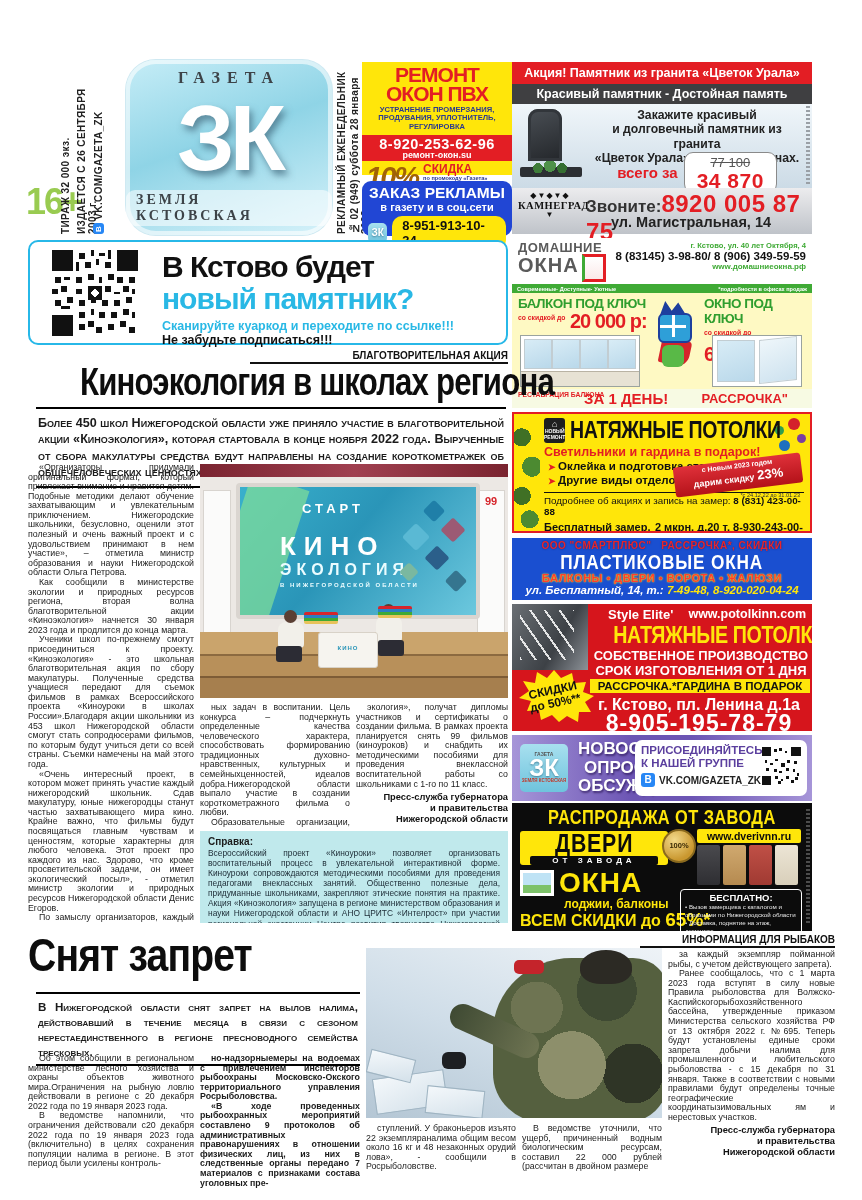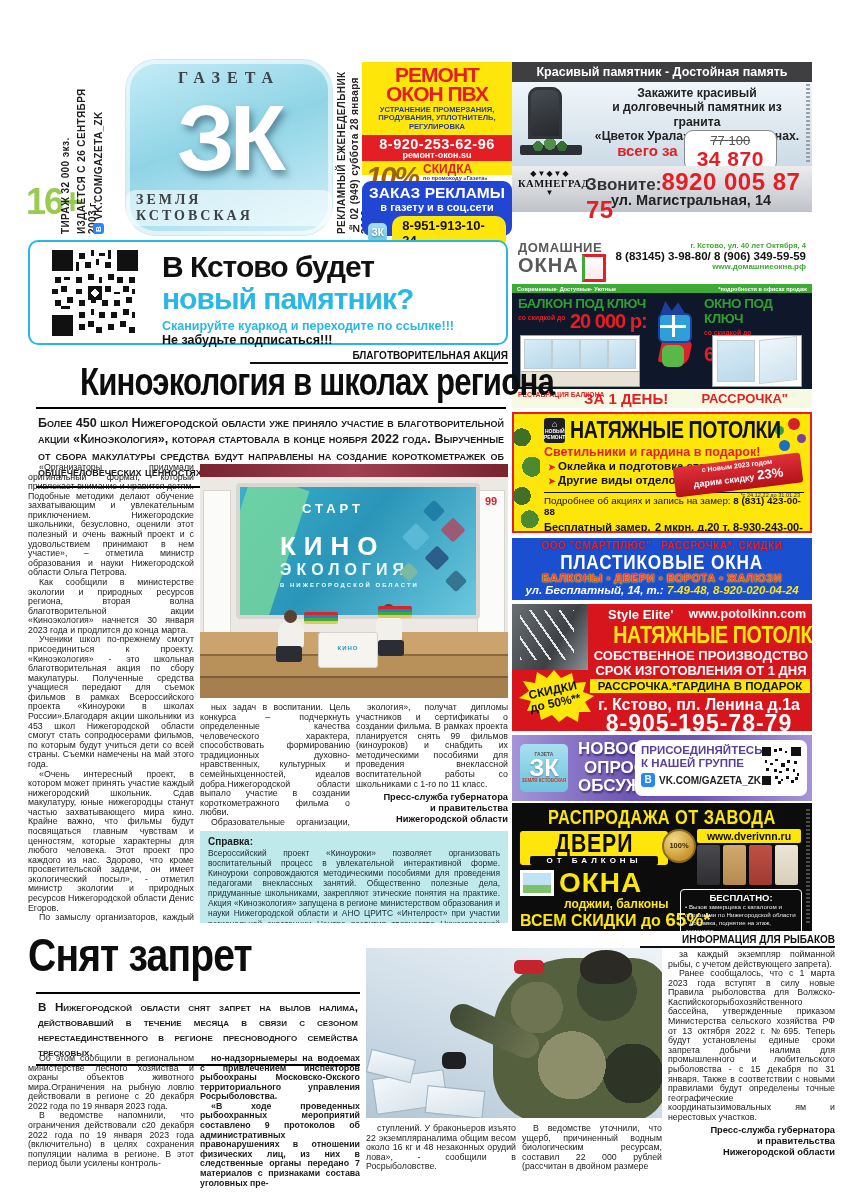--- a/index.html
+++ b/index.html
@@ -83,21 +83,21 @@
   .ok-head{background:#fff;height:46px;display:flex;justify-content:space-between;padding:3px 6px;box-sizing:border-box;}
   .ok-b1{font-size:13px;font-weight:bold;color:#5a5a5a;letter-spacing:.5px;line-height:1;}
   .ok-b2{font-size:20px;font-weight:bold;color:#5a5a5a;letter-spacing:1px;line-height:1;}
   .ok-win{display:inline-block;width:18px;height:22px;border:3px solid #e31e24;border-left-color:#3faa35;
         vertical-align:middle;margin-left:3px;background:linear-gradient(#fff,#fbe9e9);}
   .ok-addr{color:#3faa35;font-size:7.6px;font-weight:bold;text-align:right;}
   .ok-ph{color:#111;font-size:11.5px;font-weight:bold;text-align:right;}
   .ok-site{color:#3faa35;font-size:8px;font-weight:bold;text-align:right;}
   .ok-green{background:#3faa35;height:9px;display:flex;justify-content:space-between;align-items:center;
         color:#fff;font-size:5.6px;font-weight:bold;padding:0 5px;}
-  .ok-body{background:#0f172a;height:96px;position:relative;padding-left:23px;}
+  .ok-body{background:#fef9c3;height:96px;position:relative;padding-left:23px;}
   .ok-t{color:#2f9e2f;font-weight:bold;font-size:13.5px;letter-spacing:-.5px;}
   .ok-sk{color:#e31e24;font-weight:bold;font-size:6.8px;line-height:1.05;display:inline-block;vertical-align:top;margin-top:3px;}
   .ok-pr{color:#e31e24;font-weight:bold;font-size:20px;letter-spacing:-1px;display:inline-block;line-height:1;}
   .ok-bot{height:19px;position:relative;background:#f7fae3;}
   .ok-rest{color:#e31e24;font-weight:bold;font-size:6.8px;line-height:1.05;position:absolute;left:6px;top:2px;}
   .ok-day{color:#e31e24;font-weight:bold;font-size:15px;position:absolute;left:72px;top:1px;}
   .ok-rass{color:#e31e24;font-weight:bold;font-size:13px;position:absolute;right:24px;top:2px;}
   .paneB{position:absolute;background:#fff;border:1px solid #9aa39f;}
   .pane{position:absolute;background:linear-gradient(160deg,#d8ecf6,#b9d8ea);border:1px solid #c2cdd2;}
   
@@ -276,20 +276,21 @@
   <div class="abs zakaz" style="left:362px;top:181px;width:150px;height:55px;">
     <div class="zak1">ЗАКАЗ РЕКЛАМЫ</div>
     <div class="zak2">в газету и в соц.сети</div>
     <div class="zak-row">
       <div class="zkchip" style="width:20px;height:20px;font-size:10px;">ЗК</div>
       <div class="zak-pill">8-951-913-10-34</div>
     </div>
   </div>
 
   <div class="abs" style="left:512px;top:62px;width:300px;height:172px;">
+    <div class="gr-bar1">Акция! Памятник из гранита «Цветок Урала»</div>
     <div class="gr-bar2">Красивый памятник - Достойная память</div>
     <div class="gr-body">
       <div class="monument">
         <div class="mon-st"></div>
           <div class="mon-base"></div>
           <div class="mon-bush"></div>
       </div>
       <div class="gr-txt">
         <div>Закажите красивый</div>
         <div>и долговечный памятник из гранита</div>
@@ -596,21 +597,21 @@
           </g>
         </svg>
       </div>
     </div>
   </div>
 
   <div class="abs zav" style="left:512px;top:803px;width:300px;height:128px;">
     <div class="zav-h"><span class="cond">РАСПРОДАЖА ОТ ЗАВОДА</span></div>
     <div class="zav-dv">
       <div class="zav-dv1"><span class="condL" style="transform-origin:center;">ДВЕРИ</span></div>
-      <div class="zav-dv2">ОТ БАЛКОНЫ</div>
+      <div class="zav-dv2">ОТ ЗАВОДА</div>
     </div>
     <div class="zav-badge">100%</div>
     <div class="zav-oknarow">
       <div class="zav-okicon"></div>
       <div class="zav-ok">ОКНА</div>
     </div>
     <div class="zav-lodj">лоджии, балконы</div>
     <div class="zav-disc"><span>ВСЕМ СКИДКИ до</span> <b>65%*</b></div>
     <div class="zav-ph">8-920-009-13-80</div>
     <div class="zav-site">www.dverivnn.ru</div>

